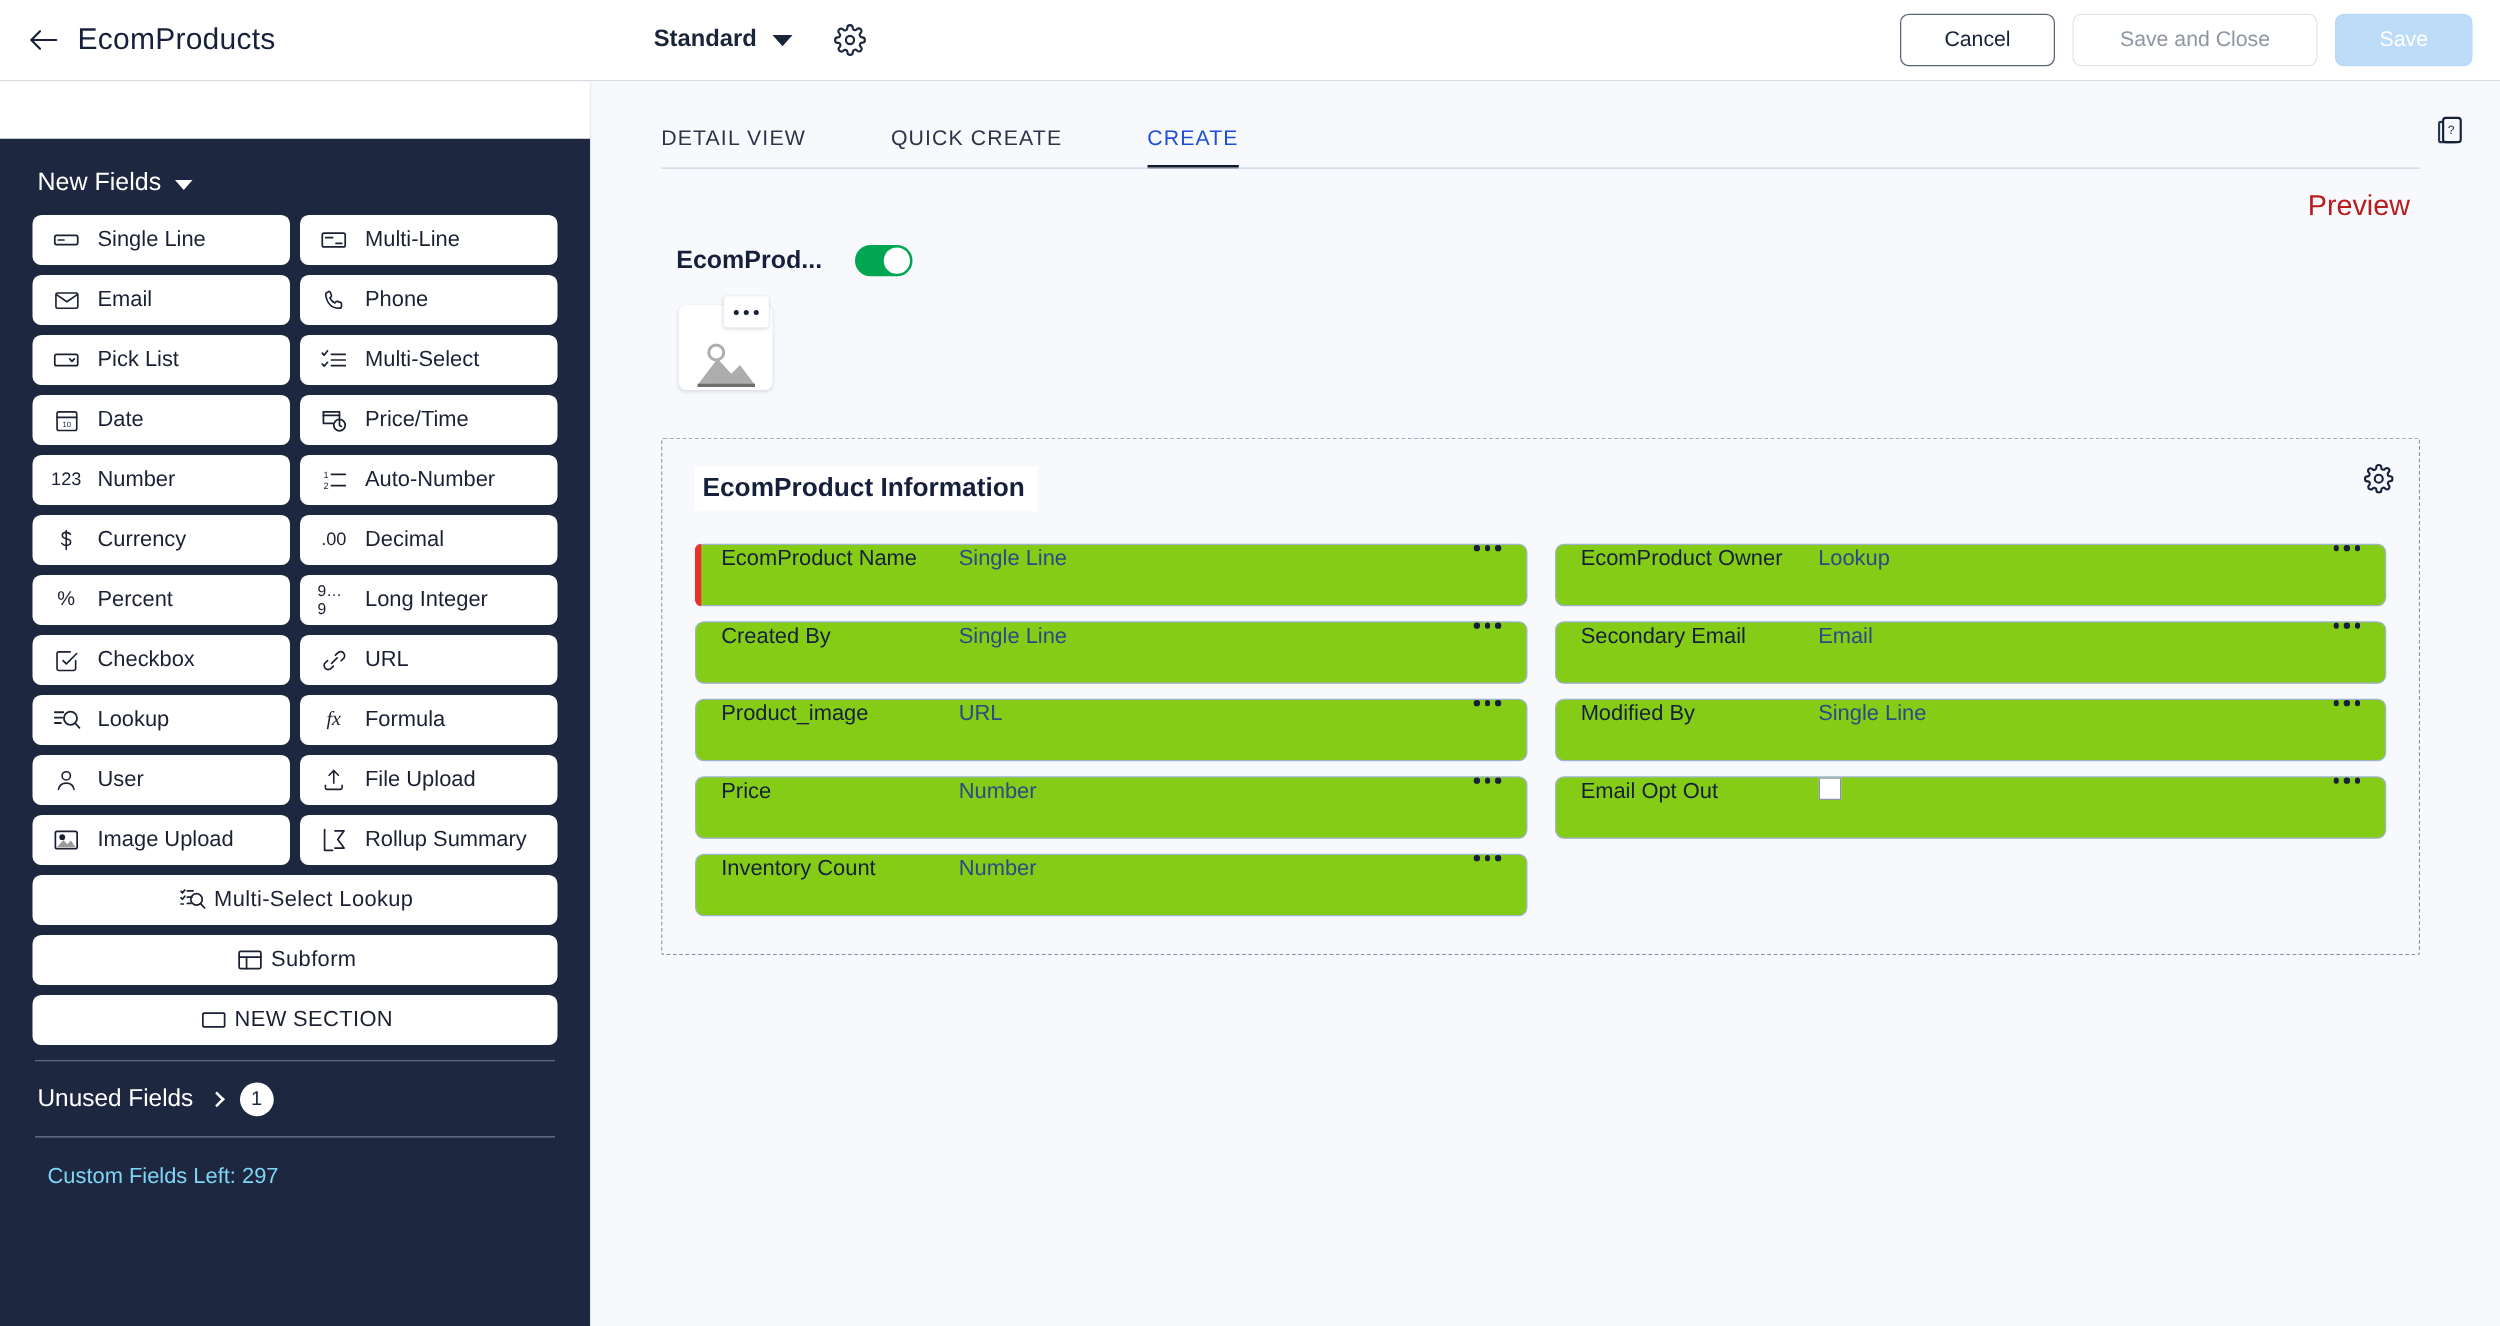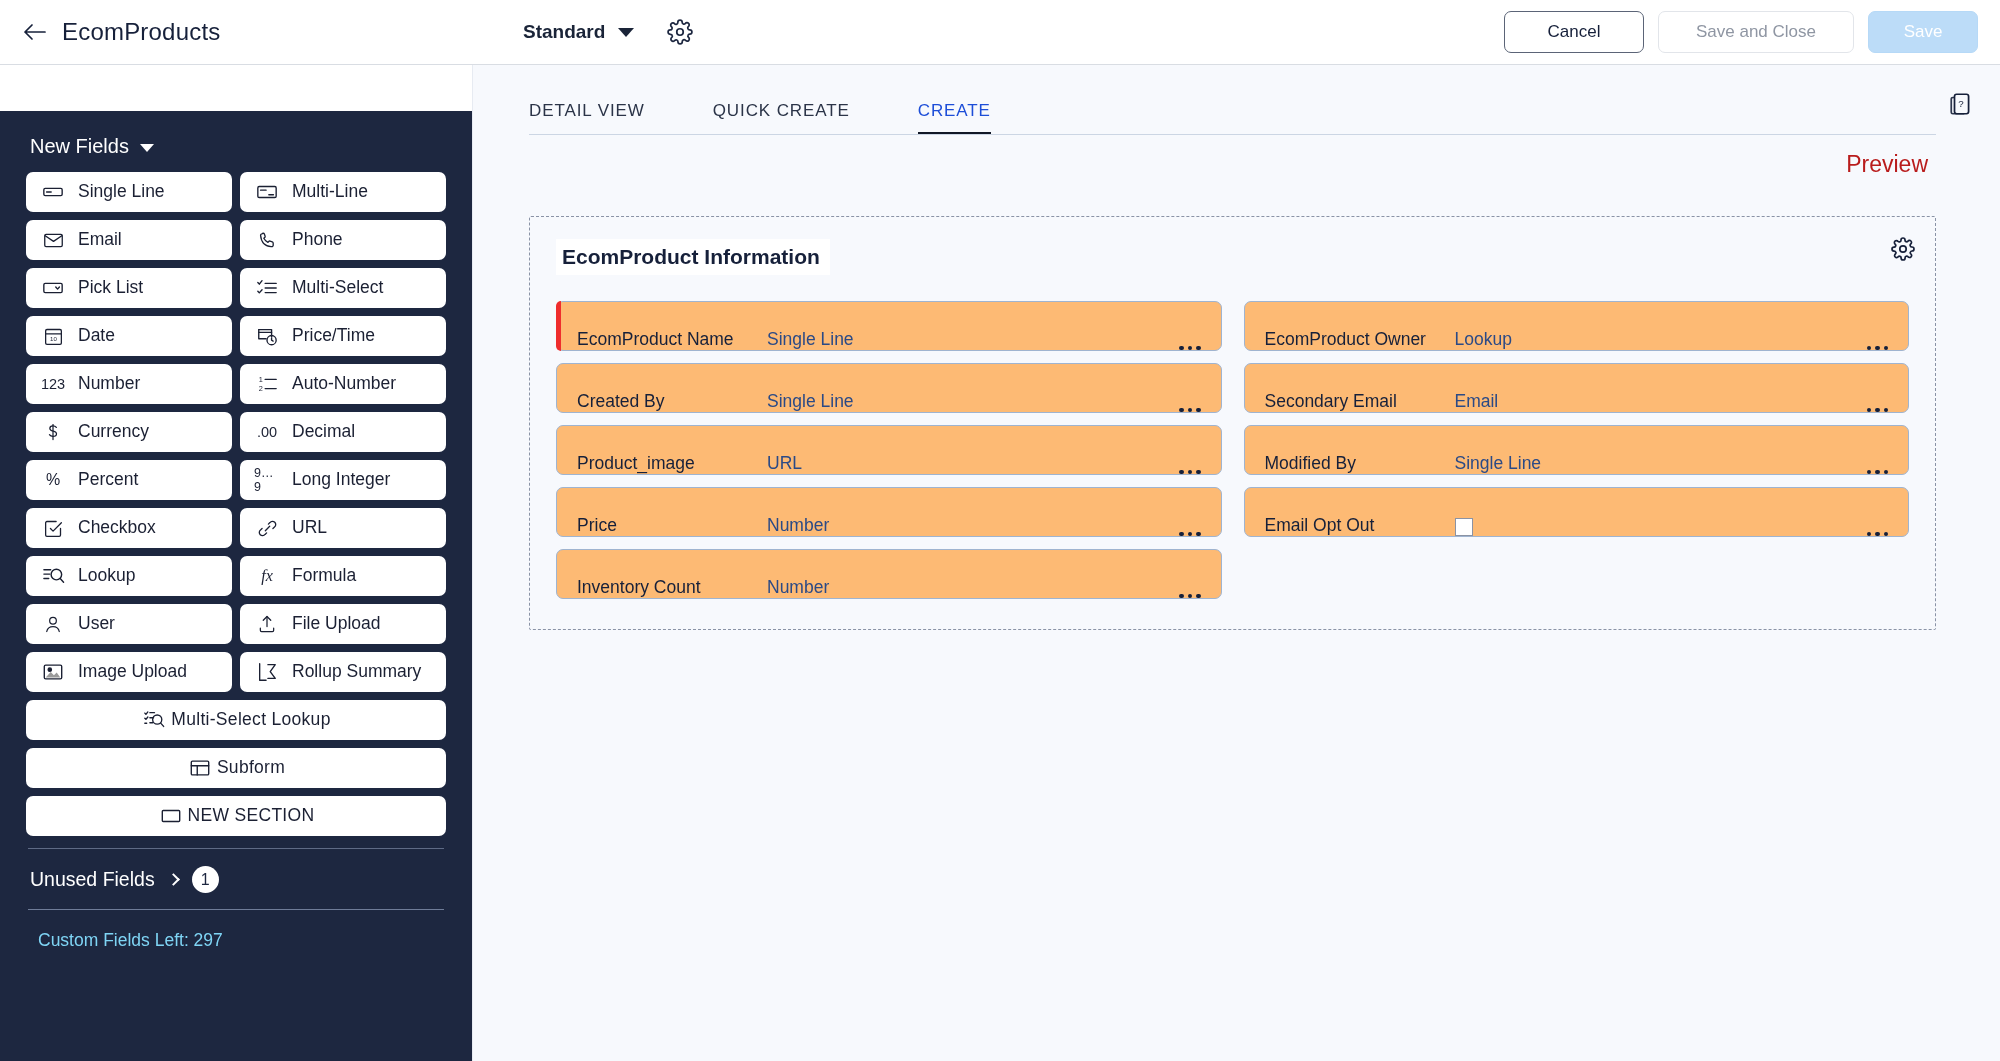--- a/index.html
+++ b/index.html
@@ -31,21 +31,21 @@
   .layout-name { font-size: 19px; font-weight: bold; color: #1a2438; }
   .caret { width: 0; height: 0; border-left: 8px solid transparent; border-right: 8px solid transparent; border-top: 9px solid #1a2438; }
   .gear-btn { width: 28px; height: 28px; display: flex; align-items: center; justify-content: center; cursor: pointer; }
 
   .tb-right { margin-left: auto; display: flex; align-items: center; gap: 14px; padding-right: 22px; }
   .btn {
     height: 42px; border-radius: 7px; font-size: 17px;
     display: flex; align-items: center; justify-content: center;
     cursor: pointer; background: #fff; white-space: nowrap;
   }
-  .btn-cancel { width: 140px; border: 1px solid #5b6477; color: #16203a; }
+  .btn-cancel { width: 124px; border: 1px solid #5b6477; color: #16203a; }
   .btn-saveclose { width: 196px; border: 1px solid #e2e5ea; color: #8f96a3; }
   .btn-save { width: 110px; border: 1px solid #b6d9f7; background: #bcdcf8; color: #ffffff; }
 
   
   .body { flex: 1; display: flex; min-height: 0; }
 
   
   .sidebar {
     width: 472px; min-width: 472px; background: #1d2740; color: #ffffff;
     padding: 0 26px; position: relative; margin-top: 46px;
@@ -122,22 +122,22 @@
   .section-title {
     font-size: 21px; font-weight: bold; color: #16203a; background: #ffffff;
     padding: 7px 10px 8px 6px; line-height: 1;
   }
   .section-gear { position: absolute; right: 18px; top: 20px; width: 26px; height: 26px; cursor: pointer; }
 
   .cols { display: flex; gap: 22px; margin-top: 26px; }
   .col { flex: 1; display: flex; flex-direction: column; gap: 12px; }
 
   .field-row {
-    position: relative; background: #fdba74; border: 1px solid #9fb4d0; border-radius: 7px;
-    height: 50px; display: flex; align-items: flex-end; padding: 0 20px 0 20px; cursor: pointer;
+    position: relative; background: #84cc16; border: 1px solid #9fb4d0; border-radius: 7px;
+    height: 50px; display: flex; align-items: flex-start; padding: 0 20px 0 20px; cursor: pointer;
   }
   .field-row.required::before {
     content: ""; position: absolute; left: -1px; top: -1px; bottom: -1px; width: 5px;
     background: #ef2d2d; border-radius: 7px 0 0 7px;
   }
   .f-label { font-size: 17.5px; color: #16203a; width: 190px; min-width: 190px; }
   .f-type { font-size: 17.5px; color: #2b4a86; }
   .f-checkbox { width: 18px; height: 18px; border: 1.6px solid #8b93a4; background: #fff; }
   .f-dots { margin-left: auto; display: flex; align-items: center; gap: 4px; }
   .f-dots i { width: 4.5px; height: 4.5px; border-radius: 50%; background: #16203a; display: block; }
@@ -445,20 +445,43 @@
         <div class="tab">DETAIL VIEW</div>
           <div class="tab">QUICK CREATE</div>
           <div class="tab active">CREATE</div>
           <div class="tabs-rule"></div>
       </div>
 
       <div class="preview-row">
         <span class="preview-link">Preview</span>
       </div>
 
+      <div class="form-area">
+        <div class="form-title-row">
+          <span class="form-title">EcomProd...</span>
+          <span class="toggle">
+            <span class="knob"></span>
+          </span>
+        </div>
+
+        <div class="img-card-wrap">
+          <div class="img-card">
+            <svg width="58" height="44" viewBox="0 0 58 44">
+              <circle cx="21" cy="14" r="6" fill="none" stroke="#adadad" stroke-width="2.4"></circle>
+              <path d="M6 40 L22 19 L33 31 L40 24 L52 40 Z" fill="#adadad"></path>
+              <rect x="6" y="39" width="46" height="2.6" fill="#6f6f6f"></rect>
+            </svg>
+          </div>
+          <div class="img-dots">
+            <i></i>
+              <i></i>
+              <i></i>
+          </div>
+        </div>
+      </div>
 
       <div class="section">
         <div class="section-head">
           <span class="section-title">EcomProduct Information</span>
         </div>
         <span class="section-gear">
           <svg width="24" height="24" viewBox="0 0 24 24" fill="none" stroke="#16203a" stroke-width="1.7">
             <circle cx="12" cy="12" r="3.2"></circle>
             <path d="M19.4 15a1.6 1.6 0 00.3 1.8l.1.1a2 2 0 11-2.8 2.8l-.1-.1a1.6 1.6 0 00-1.8-.3 1.6 1.6 0 00-1 1.5v.2a2 2 0 11-4 0v-.1a1.6 1.6 0 00-1-1.5 1.6 1.6 0 00-1.8.3l-.1.1a2 2 0 11-2.8-2.8l.1-.1a1.6 1.6 0 00.3-1.8 1.6 1.6 0 00-1.5-1H3a2 2 0 110-4h.1a1.6 1.6 0 001.5-1 1.6 1.6 0 00-.3-1.8l-.1-.1a2 2 0 112.8-2.8l.1.1a1.6 1.6 0 001.8.3H9a1.6 1.6 0 001-1.5V3a2 2 0 114 0v.1a1.6 1.6 0 001 1.5 1.6 1.6 0 001.8-.3l.1-.1a2 2 0 112.8 2.8l-.1.1a1.6 1.6 0 00-.3 1.8V9a1.6 1.6 0 001.5 1h.2a2 2 0 110 4h-.1a1.6 1.6 0 00-1.5 1z"></path>
           </svg>

